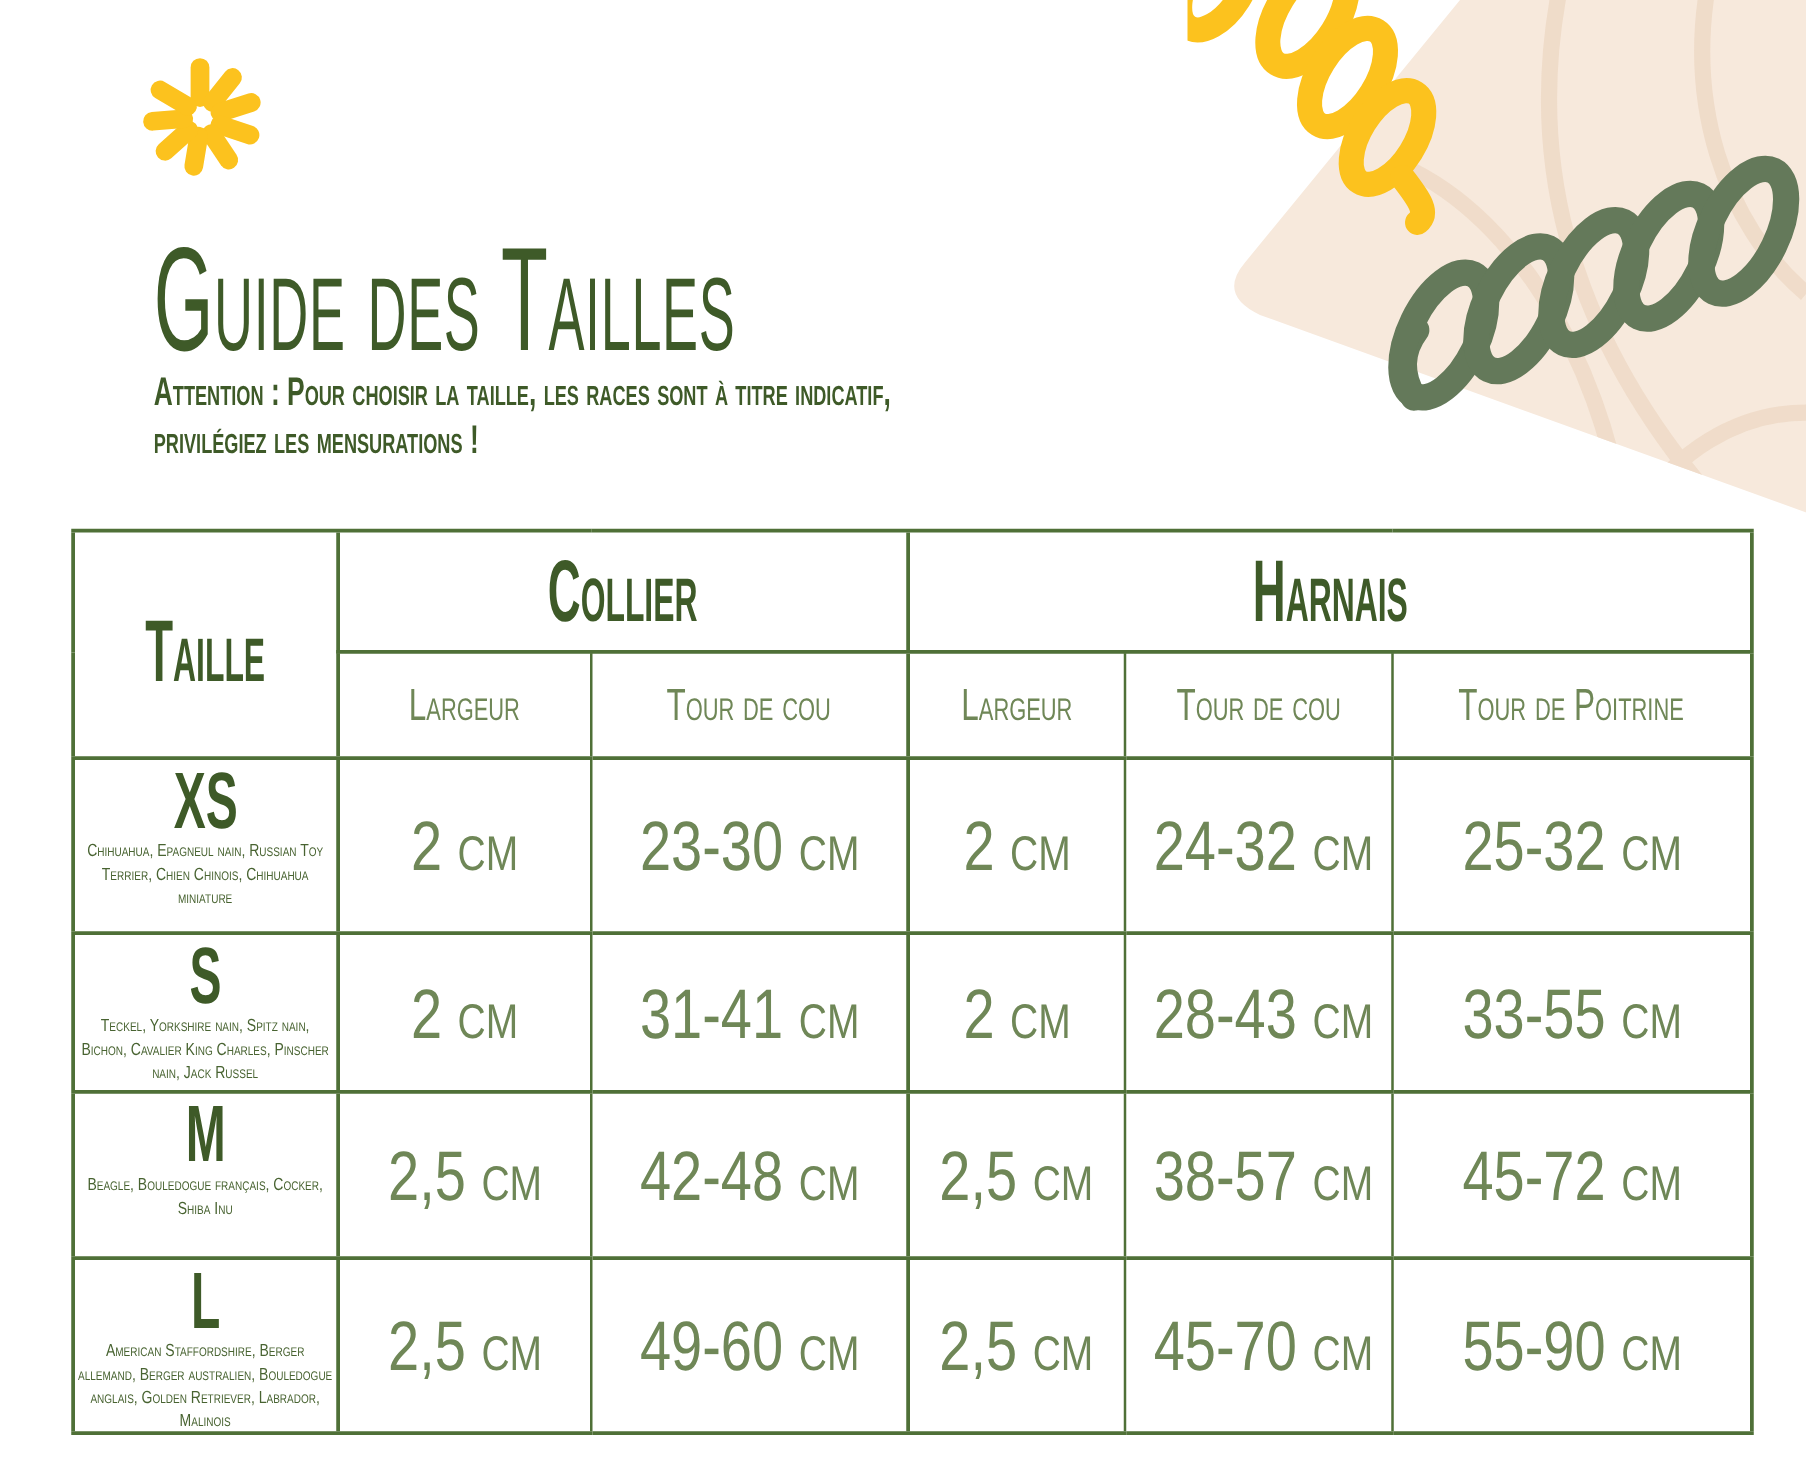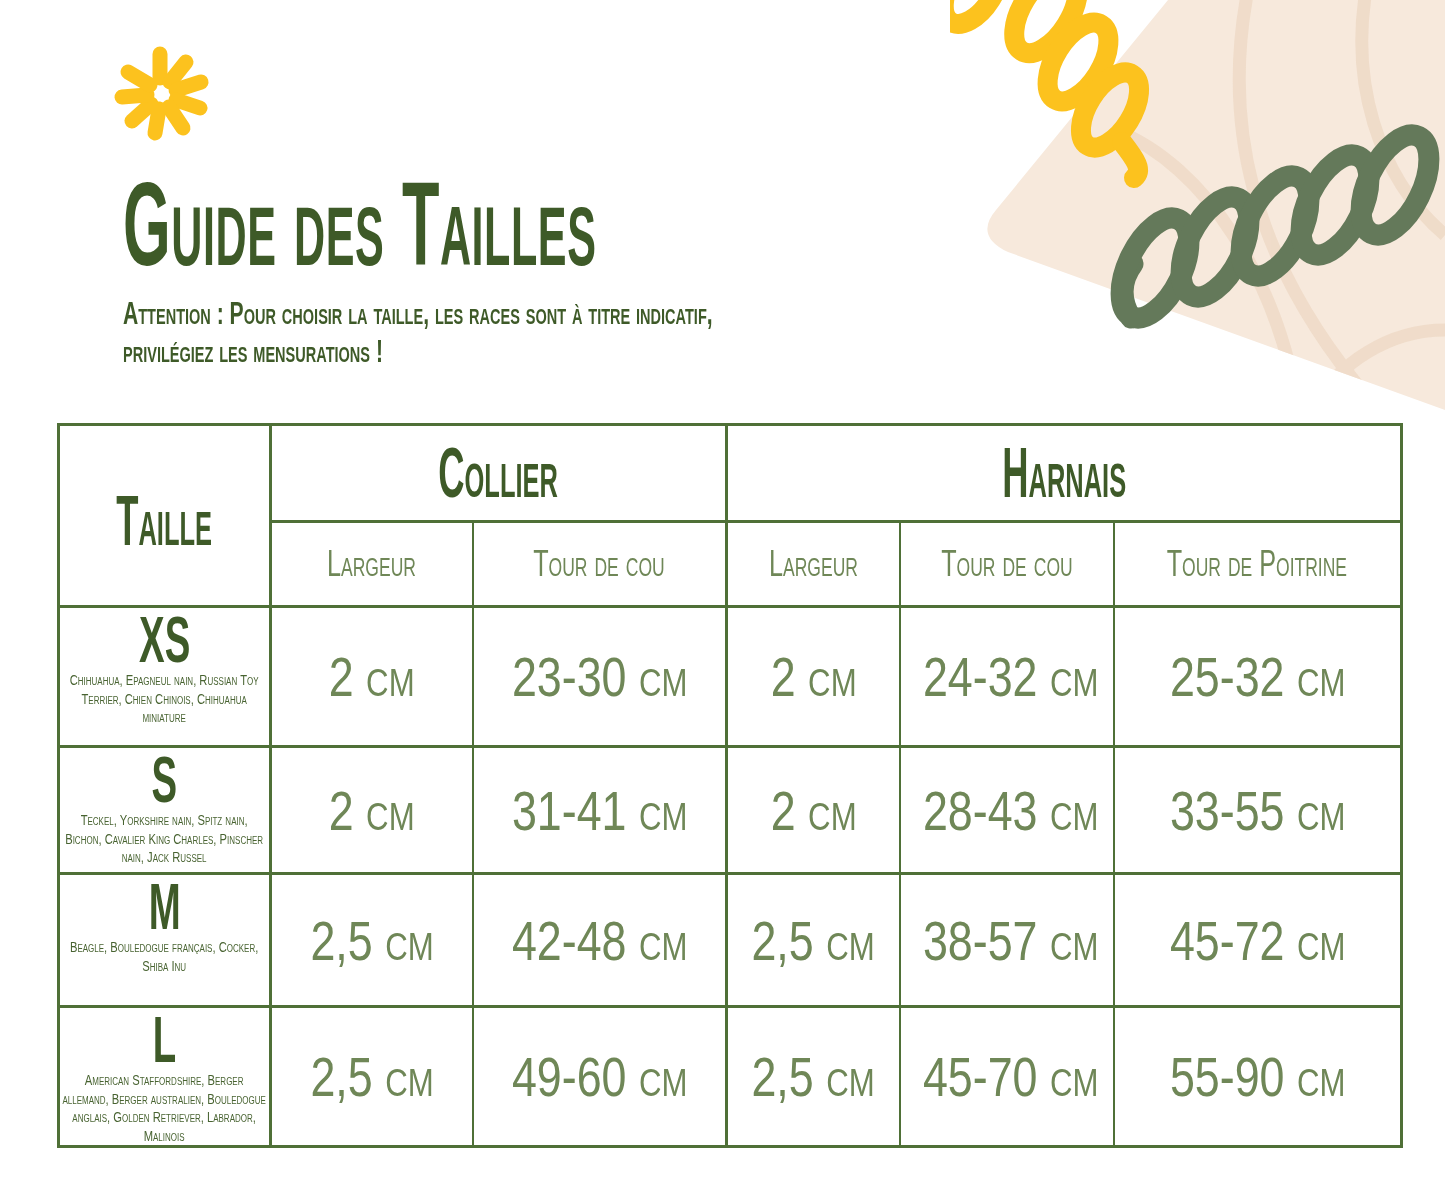--- a/index.html
+++ b/index.html
@@ -16,22 +16,22 @@
   body{
     position:relative;
     background:#ffffff;
     font-family:"Liberation Sans",sans-serif;
     overflow:hidden;
     color:var(--dark-green);
   }
   
   .sx{display:inline-block;white-space:nowrap;transform-origin:center;}
   .page-title{
-    position:absolute;left:123px;top:168px;
-    font-size:118px;font-weight:700;line-height:.95;
+    position:absolute;left:123px;top:184px;
+    font-size:118px;font-weight:400;line-height:.95;
     font-variant:small-caps;letter-spacing:1px;color:var(--dark-green);
   }
   .page-title .sx{transform:scaleX(.52);transform-origin:left;}
   .page-subtitle{
     position:absolute;left:123px;top:294px;
     font-size:32px;font-weight:700;line-height:1.2;
     font-variant:small-caps;color:var(--dark-green);
   }
   .page-subtitle .sx{transform:scaleX(.66);transform-origin:left;white-space:pre-line;}
   .deco{position:absolute;pointer-events:none;}

